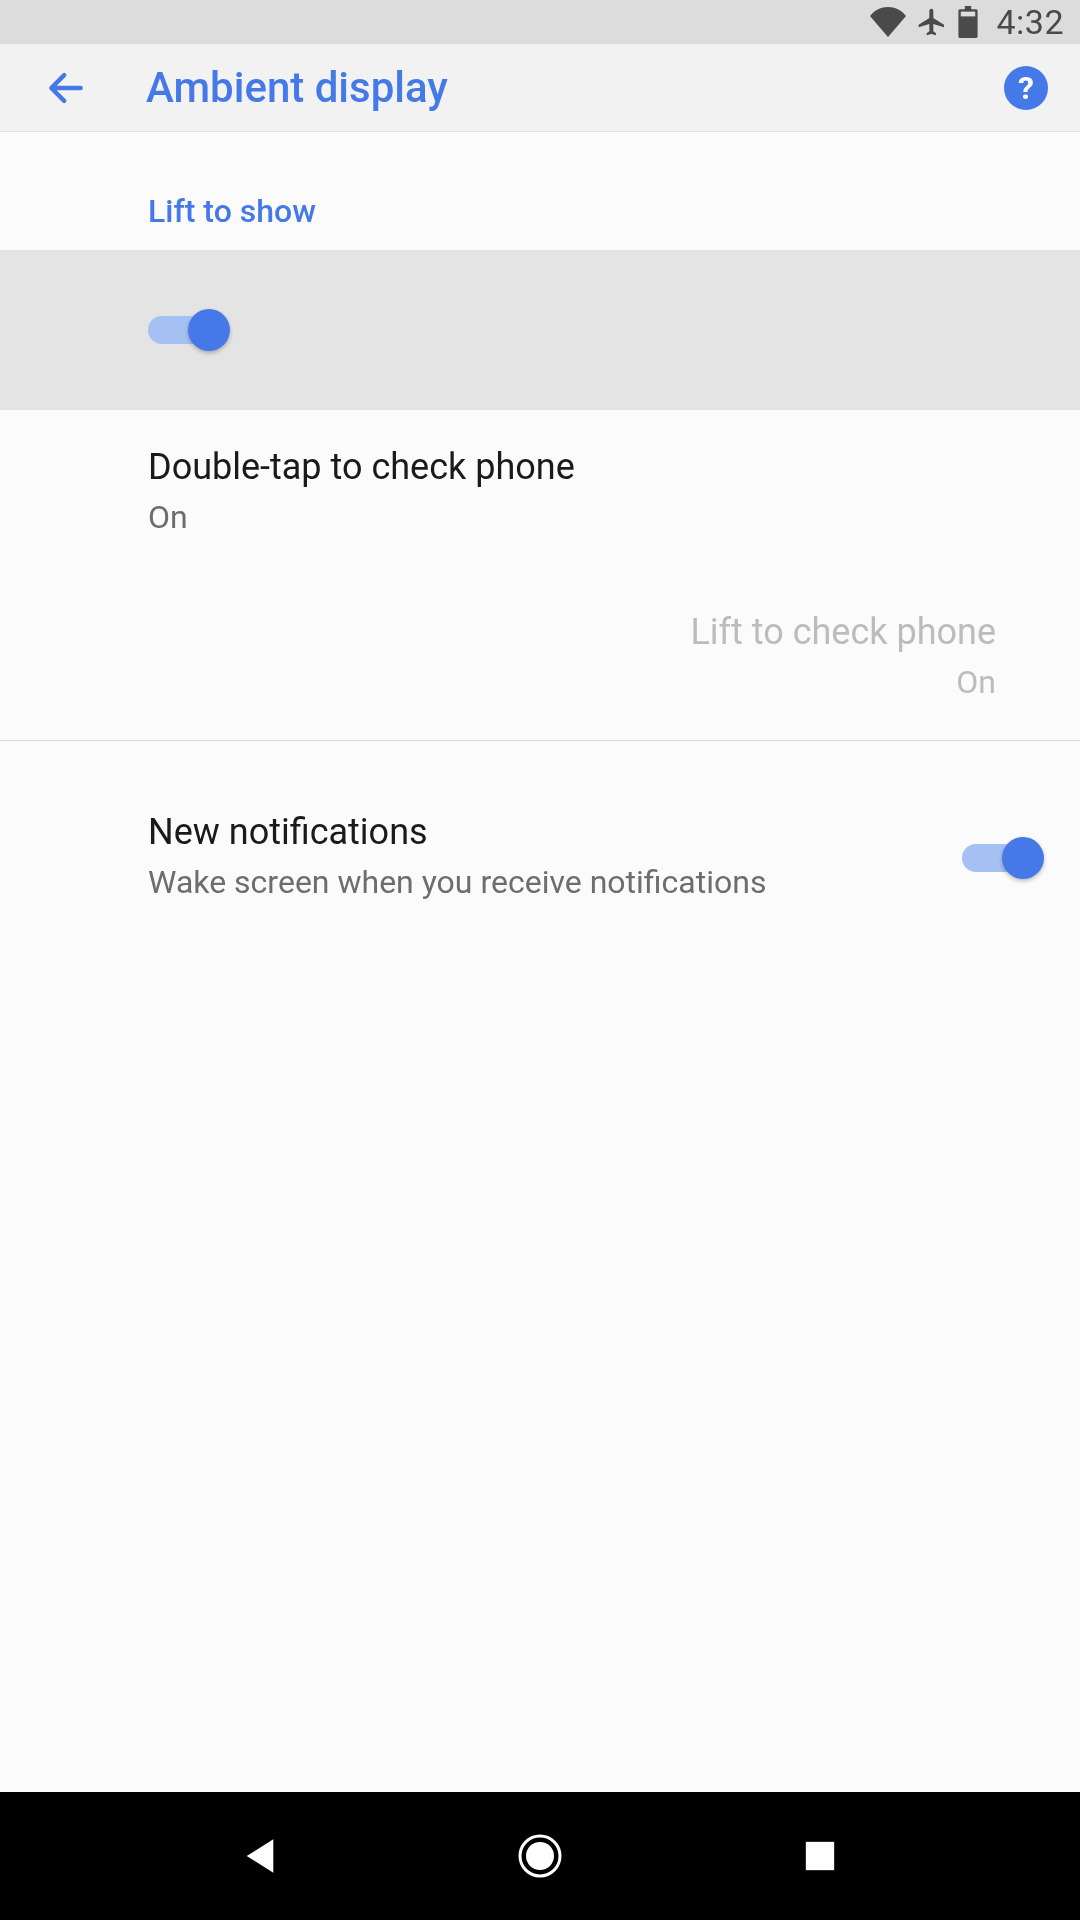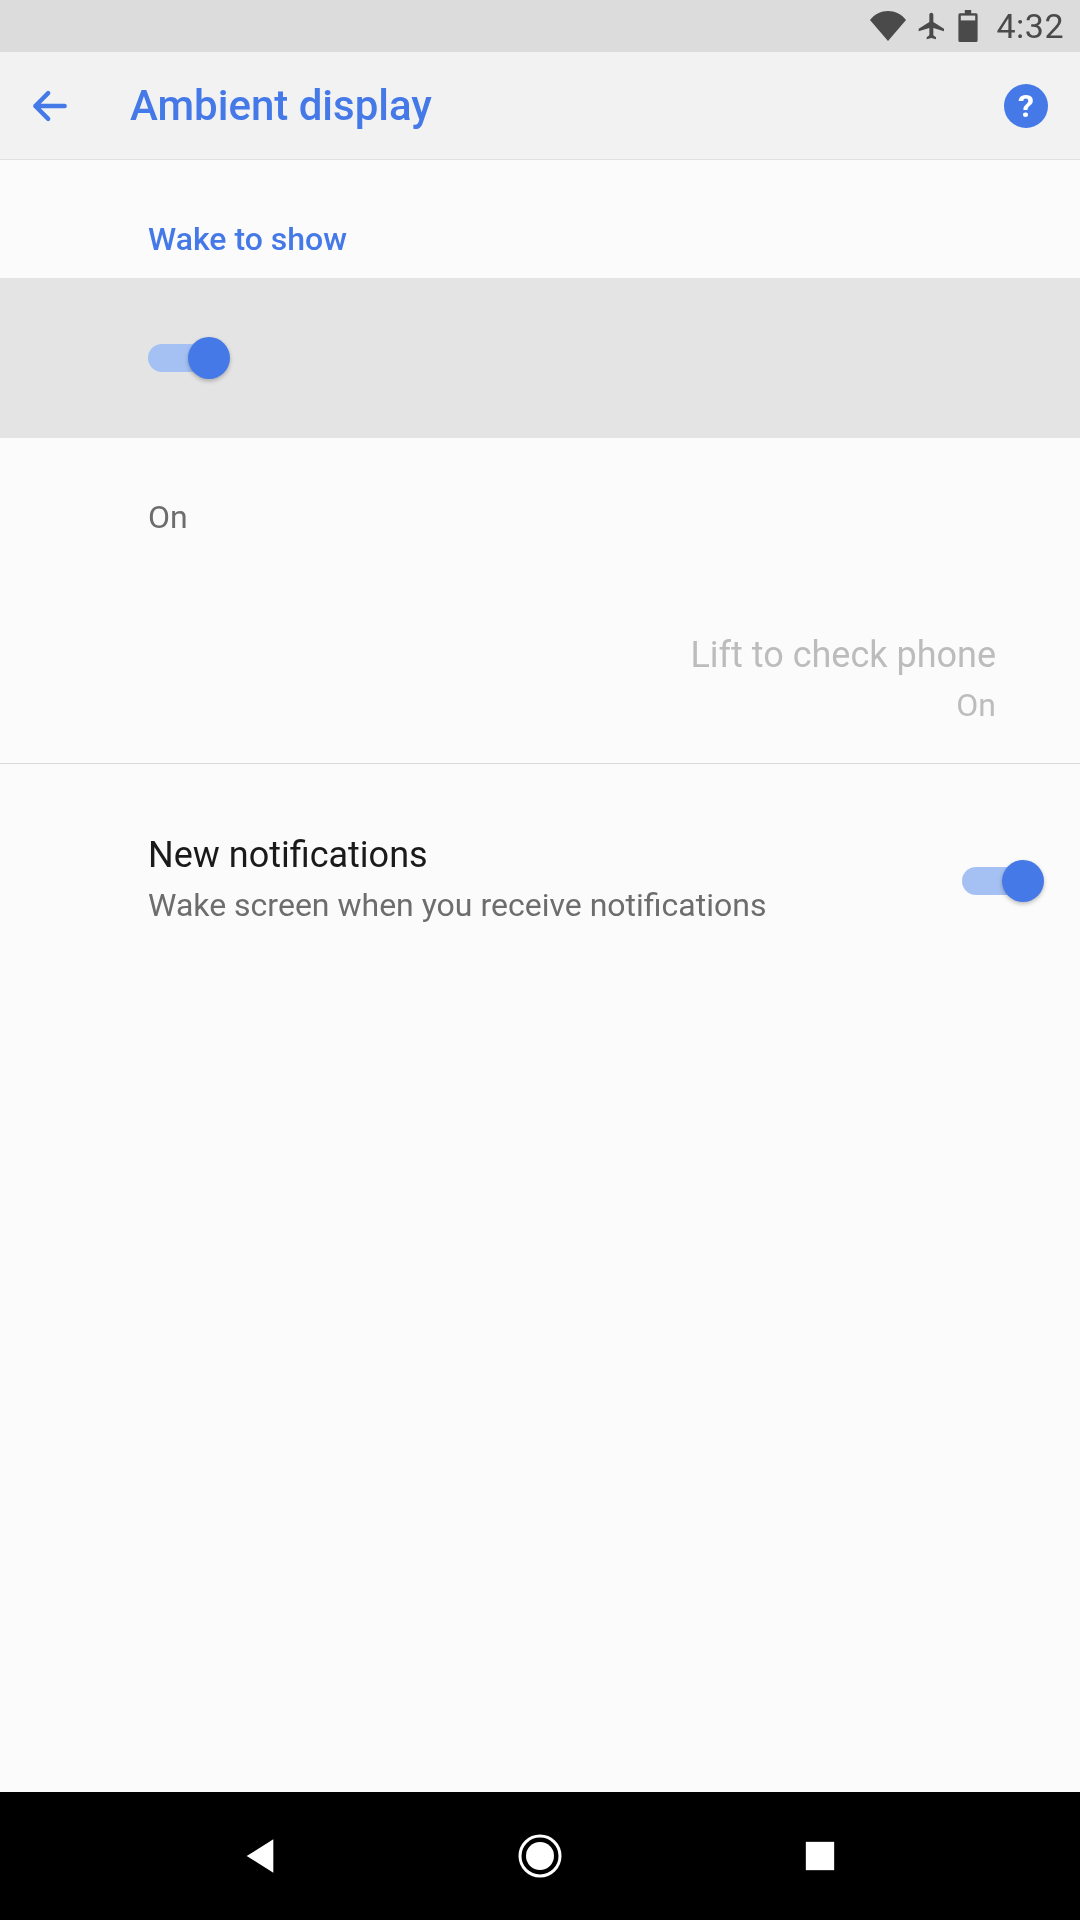--- a/index.html
+++ b/index.html
@@ -1,40 +1,40 @@
 <!DOCTYPE html>
 <html><head>
 <meta charset="utf-8">
 <style>
   * { box-sizing: border-box; margin: 0; padding: 0; }
   html, body { width: 1080px; height: 1920px; font-family: Roboto, "Helvetica Neue", Arial, sans-serif; background: #fafafa; overflow: hidden; }
   
   .status-bar {
-    height: 52px;
+    height: 44px;
     background: #dcdcdc;
     display: flex;
     justify-content: flex-end;
     align-items: center;
     padding: 0 16px;
     gap: 10px;
   }
   .status-bar .time {
     font-size: 34px;
     color: #4a4a4a;
     margin-left: 8px;
     letter-spacing: 0.5px;
   }
   .status-bar svg { display: block; }
   
   .app-bar {
-    height: 108px;
+    height: 88px;
     background: #f2f2f2;
     display: flex;
     align-items: center;
-    padding: 0 32px 0 28px;
+    padding: 0 32px 0 44px;
     border-bottom: 1px solid #e0e0e0;
     box-shadow: 0 3px 4px rgba(0,0,0,0.05);
   }
   .app-bar .back { display: flex; align-items: center; justify-content: center; }
   .app-bar .title {
     font-size: 42px;
     font-weight: 500;
     color: #4579e8;
     margin-left: 58px;
     flex: 1;
@@ -142,31 +142,32 @@
           <path fill="none" stroke="#4579e8" stroke-width="2.4" stroke-linecap="round" stroke-linejoin="round" d="M20 12H4 M11 5l-7 7 7 7"></path>
         </svg>
     </span>
     <div class="title">Ambient display</div>
     <div class="help">
       <span>?</span>
     </div>
   </div>
 
   <div class="content">
-    <div class="section-header">Wake to show</div>
+    <div class="section-header">Lift to show</div>
 
     <div class="row highlight">
       <div class="switch">
         <div class="switch-track"></div>
         <div class="switch-thumb"></div>
       </div>
     </div>
 
     <div class="row">
       <div class="text-block">
+        <div class="title-text">Double-tap to check phone</div>
         <div class="sub-text">On</div>
       </div>
     </div>
 
     <div class="row disabled">
       <div class="text-block">
         <div class="title-text">Lift to check phone</div>
         <div class="sub-text">On</div>
       </div>
     </div>

